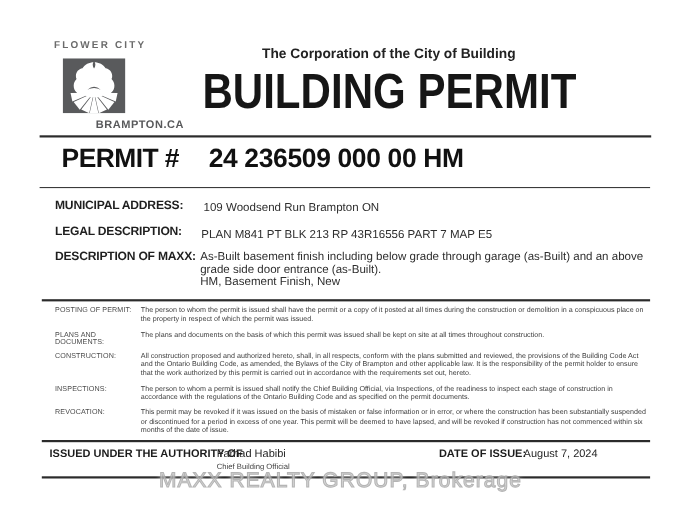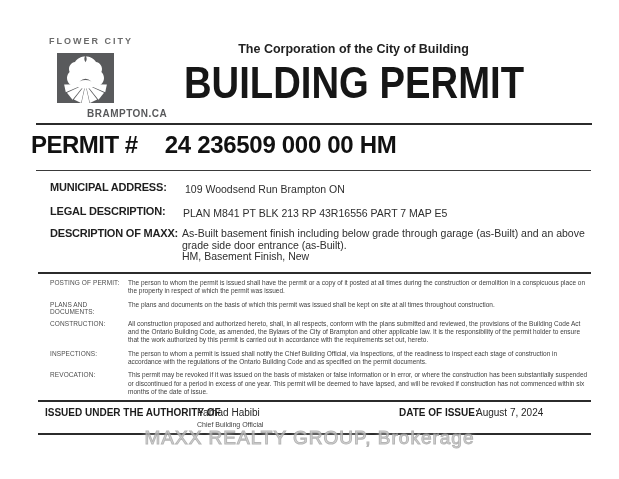--- a/index.html
+++ b/index.html
@@ -21,21 +21,21 @@
   .corp-line{font-size:12.5px;font-weight:700;color:#222;}
   .doc-title{display:inline-block;margin-top:4px;font-size:45px;line-height:1;font-weight:700;color:#161616;transform:scaleX(.85);white-space:nowrap;}
   
   .rule{position:absolute;background:#2b2b2b;}
   .rule-1{top:123px;left:36px;width:556px;height:2px;}
   .rule-2{top:170px;left:36px;width:555px;height:1px;background:#3a3a3a;}
   .rule-3{top:272px;left:38px;width:553px;height:2px;}
   .rule-4{top:400px;left:38px;width:553px;height:2px;}
   .rule-5{top:433px;left:38px;width:553px;height:2px;}
   
-  .permit-line{position:absolute;top:131px;left:31px;display:flex;align-items:baseline;justify-content:flex-end;}
+  .permit-line{position:absolute;top:131px;left:56px;display:flex;align-items:baseline;justify-content:flex-end;}
   .permit-label{font-size:24px;font-weight:700;color:#111;letter-spacing:-.5px;}
   .permit-number{font-size:24px;font-weight:700;color:#111;margin-left:27px;letter-spacing:-.3px;}
   
   .field-label{position:absolute;font-size:11px;font-weight:700;color:#1f1f1f;letter-spacing:-.2px;white-space:nowrap;}
   .field-value{position:absolute;font-size:10.5px;color:#2e2e2e;white-space:nowrap;}
   .fl-1{top:181px;left:50px;} .fv-1{top:183px;left:185px;}
   .fl-2{top:205px;left:50px;} .fv-2{top:207px;left:183px;}
   .fl-3{top:227px;left:50px;}
   .fv-3{top:228px;left:182px;width:412px;white-space:normal;line-height:11.5px;}
   

